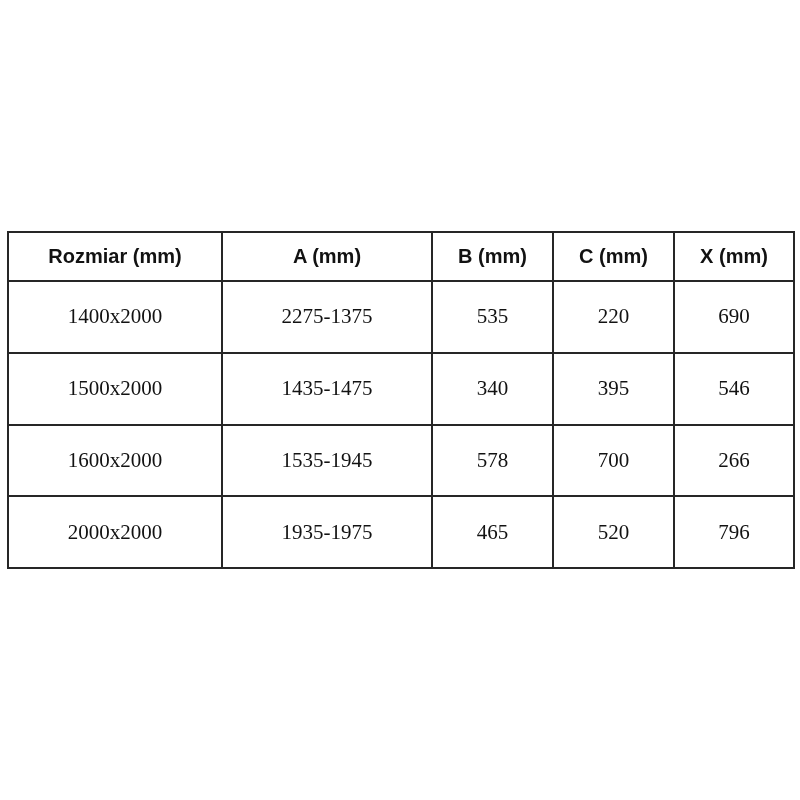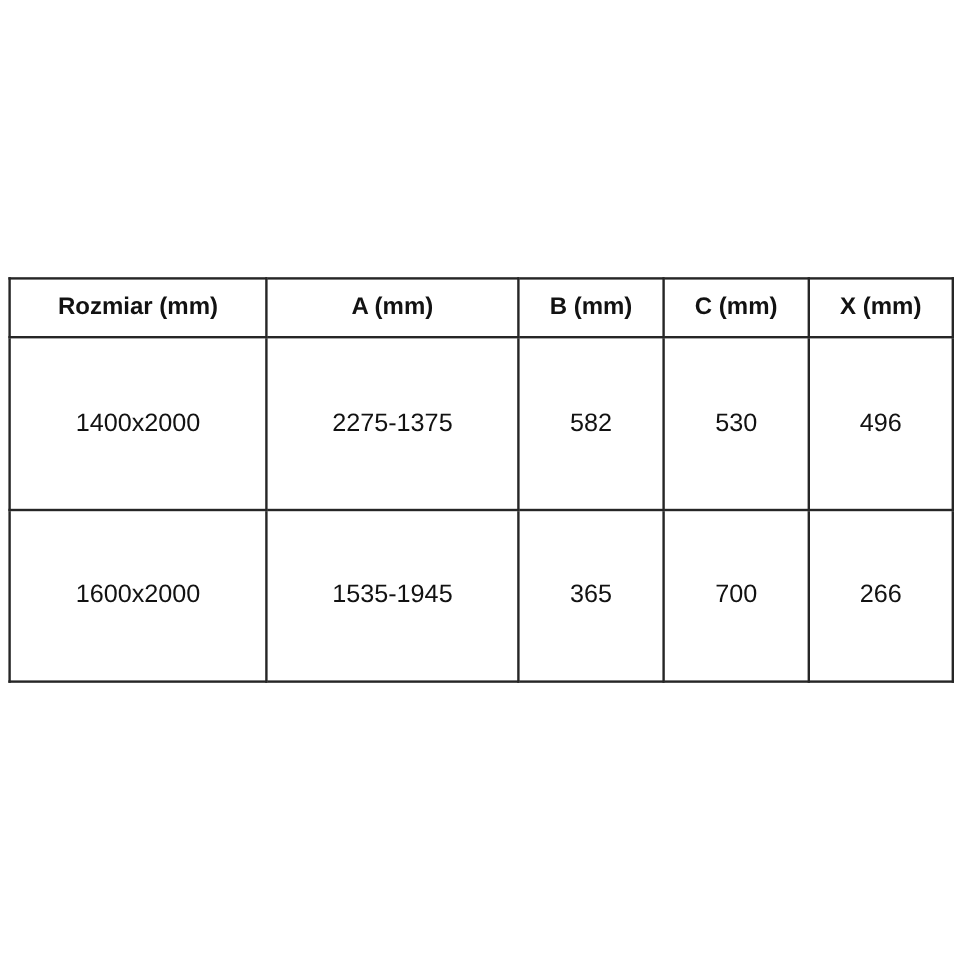--- a/index.html
+++ b/index.html
@@ -34,21 +34,21 @@
   .spec-table th,
   .spec-table td {
     border: 2px solid var(--border-color);
     text-align: center;
     vertical-align: middle;
     color: var(--text-color);
     white-space: nowrap;
     overflow: hidden;
   }
   .spec-table thead tr { height: 49px; }
-  .spec-table tbody tr { height: 48px; }
+  .spec-table tbody tr { height: 48px; font-family: Liberation Serif, serif; }
   .spec-table th {
     font-size: 20px;
     font-weight: bold;
   }
   .spec-table td {
     font-size: 21px;
     font-weight: normal;
   }
   col.c-size { width: 214px; }
   col.c-a    { width: 210px; }
@@ -74,26 +74,40 @@
         <th>A (mm)</th>
         <th>B (mm)</th>
         <th>C (mm)</th>
         <th>X (mm)</th>
       </tr>
     </thead>
     <tbody>
       <tr>
         <td>1400x2000</td>
         <td>2275-1375</td>
-        <td>582</td>
-        <td>530</td>
-        <td>496</td>
+        <td>535</td>
+        <td>220</td>
+        <td>690</td>
+      </tr>
+      <tr>
+        <td>1500x2000</td>
+        <td>1435-1475</td>
+        <td>340</td>
+        <td>395</td>
+        <td>546</td>
       </tr>
       <tr>
         <td>1600x2000</td>
         <td>1535-1945</td>
-        <td>365</td>
+        <td>578</td>
         <td>700</td>
         <td>266</td>
+      </tr>
+      <tr>
+        <td>2000x2000</td>
+        <td>1935-1975</td>
+        <td>465</td>
+        <td>520</td>
+        <td>796</td>
       </tr>
     </tbody>
   </table>
 </div>
 
 </body></html>

